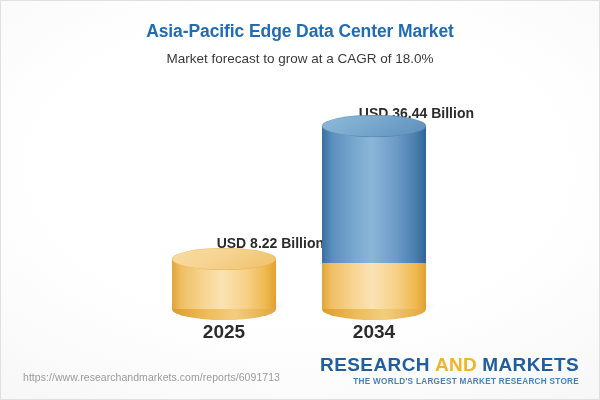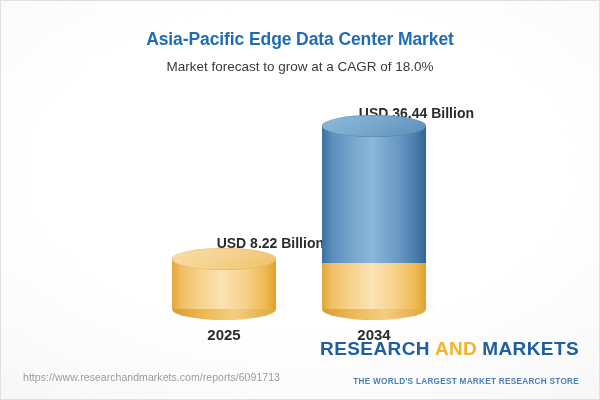--- a/index.html
+++ b/index.html
@@ -22,21 +22,21 @@
     overflow: hidden;
   }
 
   
   .header {
     position: absolute;
     top: 0;
     left: 0;
     width: 100%;
     text-align: center;
-    padding-top: 28px;
+    padding-top: 20px;
   }
   .chart-title {
     font-size: 17.5px;
     font-weight: bold;
     color: #1f6cb4;
     letter-spacing: -0.1px;
     line-height: 20px;
   }
   .chart-subtitle {
     font-size: 13.5px;
@@ -77,21 +77,21 @@
   .g-2025 .value-label { bottom: 150px; }
   .g-2034 .value-label { bottom: 280px; }
 
   
   .cat-label {
     position: absolute;
     width: 200px;
     left: 50%;
     margin-left: -100px;
     text-align: center;
-    font-size: 15px;
+    font-size: 19px;
     font-weight: bold;
     color: #2b2b2b;
     bottom: 58px;
   }
 
   
   .cylinder {
     position: absolute;
     left: 0;
     width: 104px;
@@ -192,21 +192,21 @@
     white-space: nowrap;
   }
   .logo-word-blue { color: #1f5fa0; margin-top: 44px; }
   .logo-word-gold { color: #f0b429; }
   .logo-tag {
     font-size: 8.2px;
     font-weight: bold;
     color: #4a7fb5;
     letter-spacing: 0.28px;
     line-height: 11px;
-    margin-top: 17px;
+    margin-top: 1px;
     white-space: nowrap;
   }
 </style>
 </head>
 <body>
 
 <div id="infographic">
 
   <div class="header">
     <div class="chart-title">Asia-Pacific Edge Data Center Market</div>

